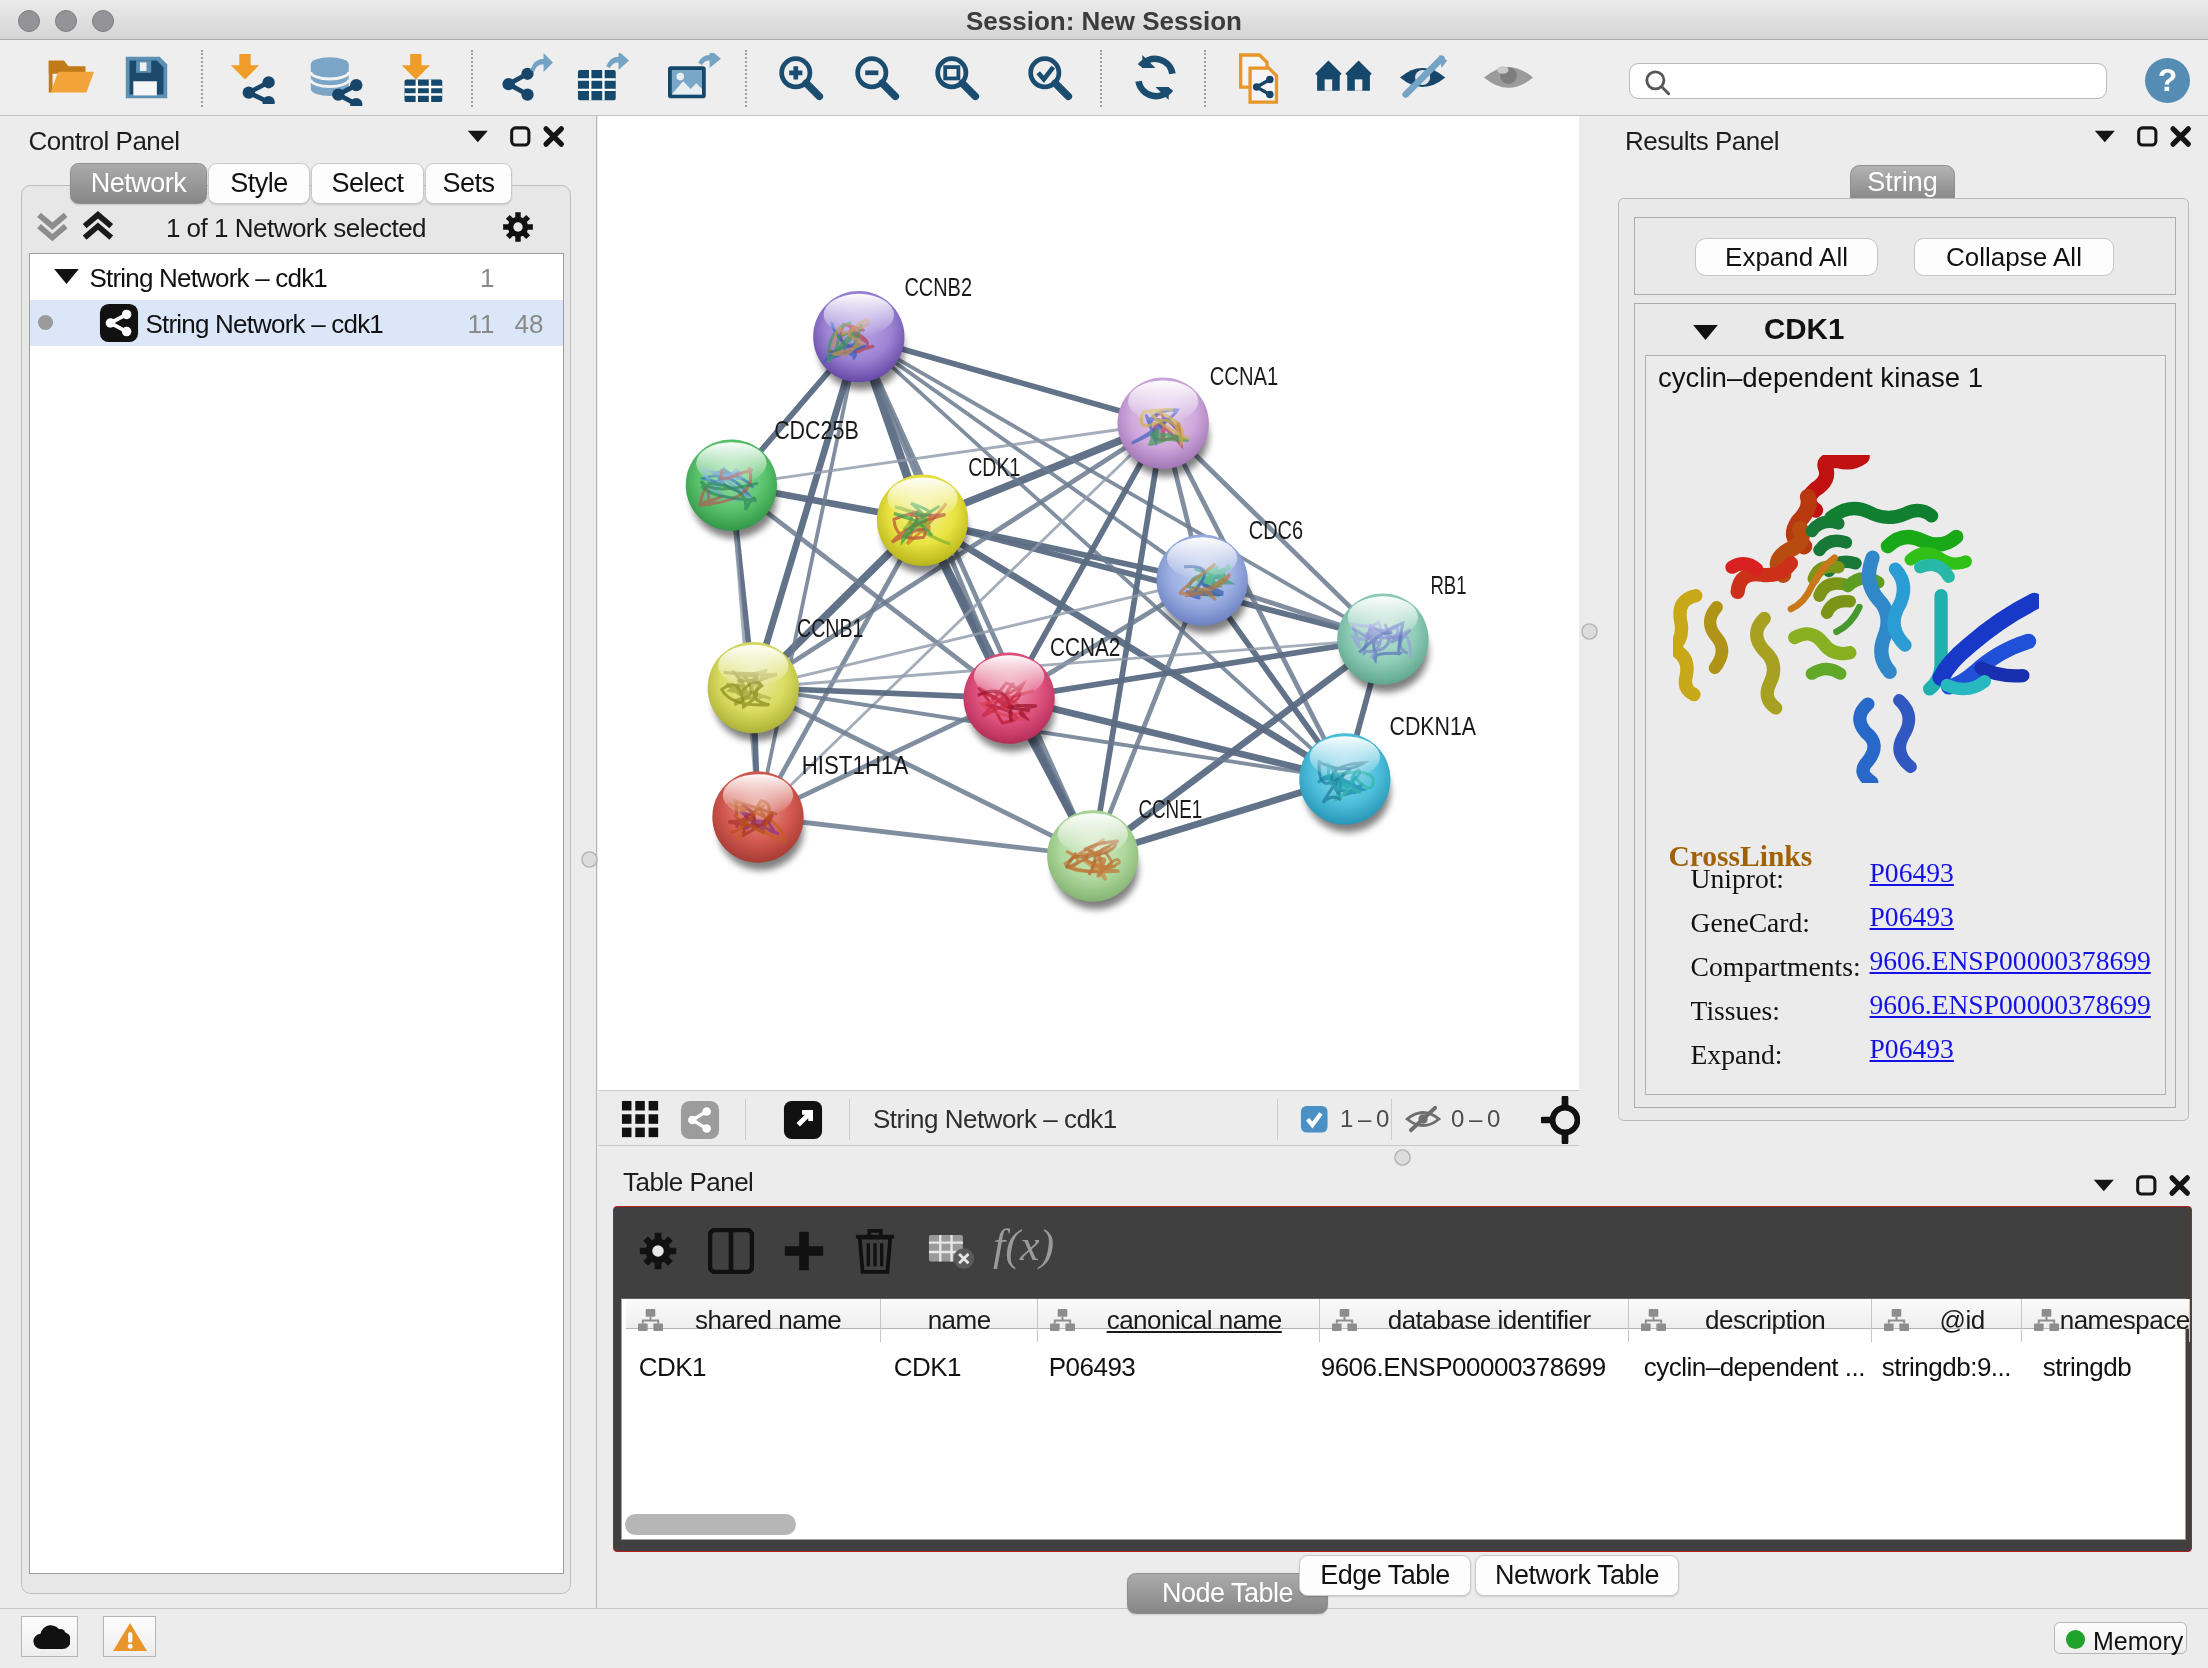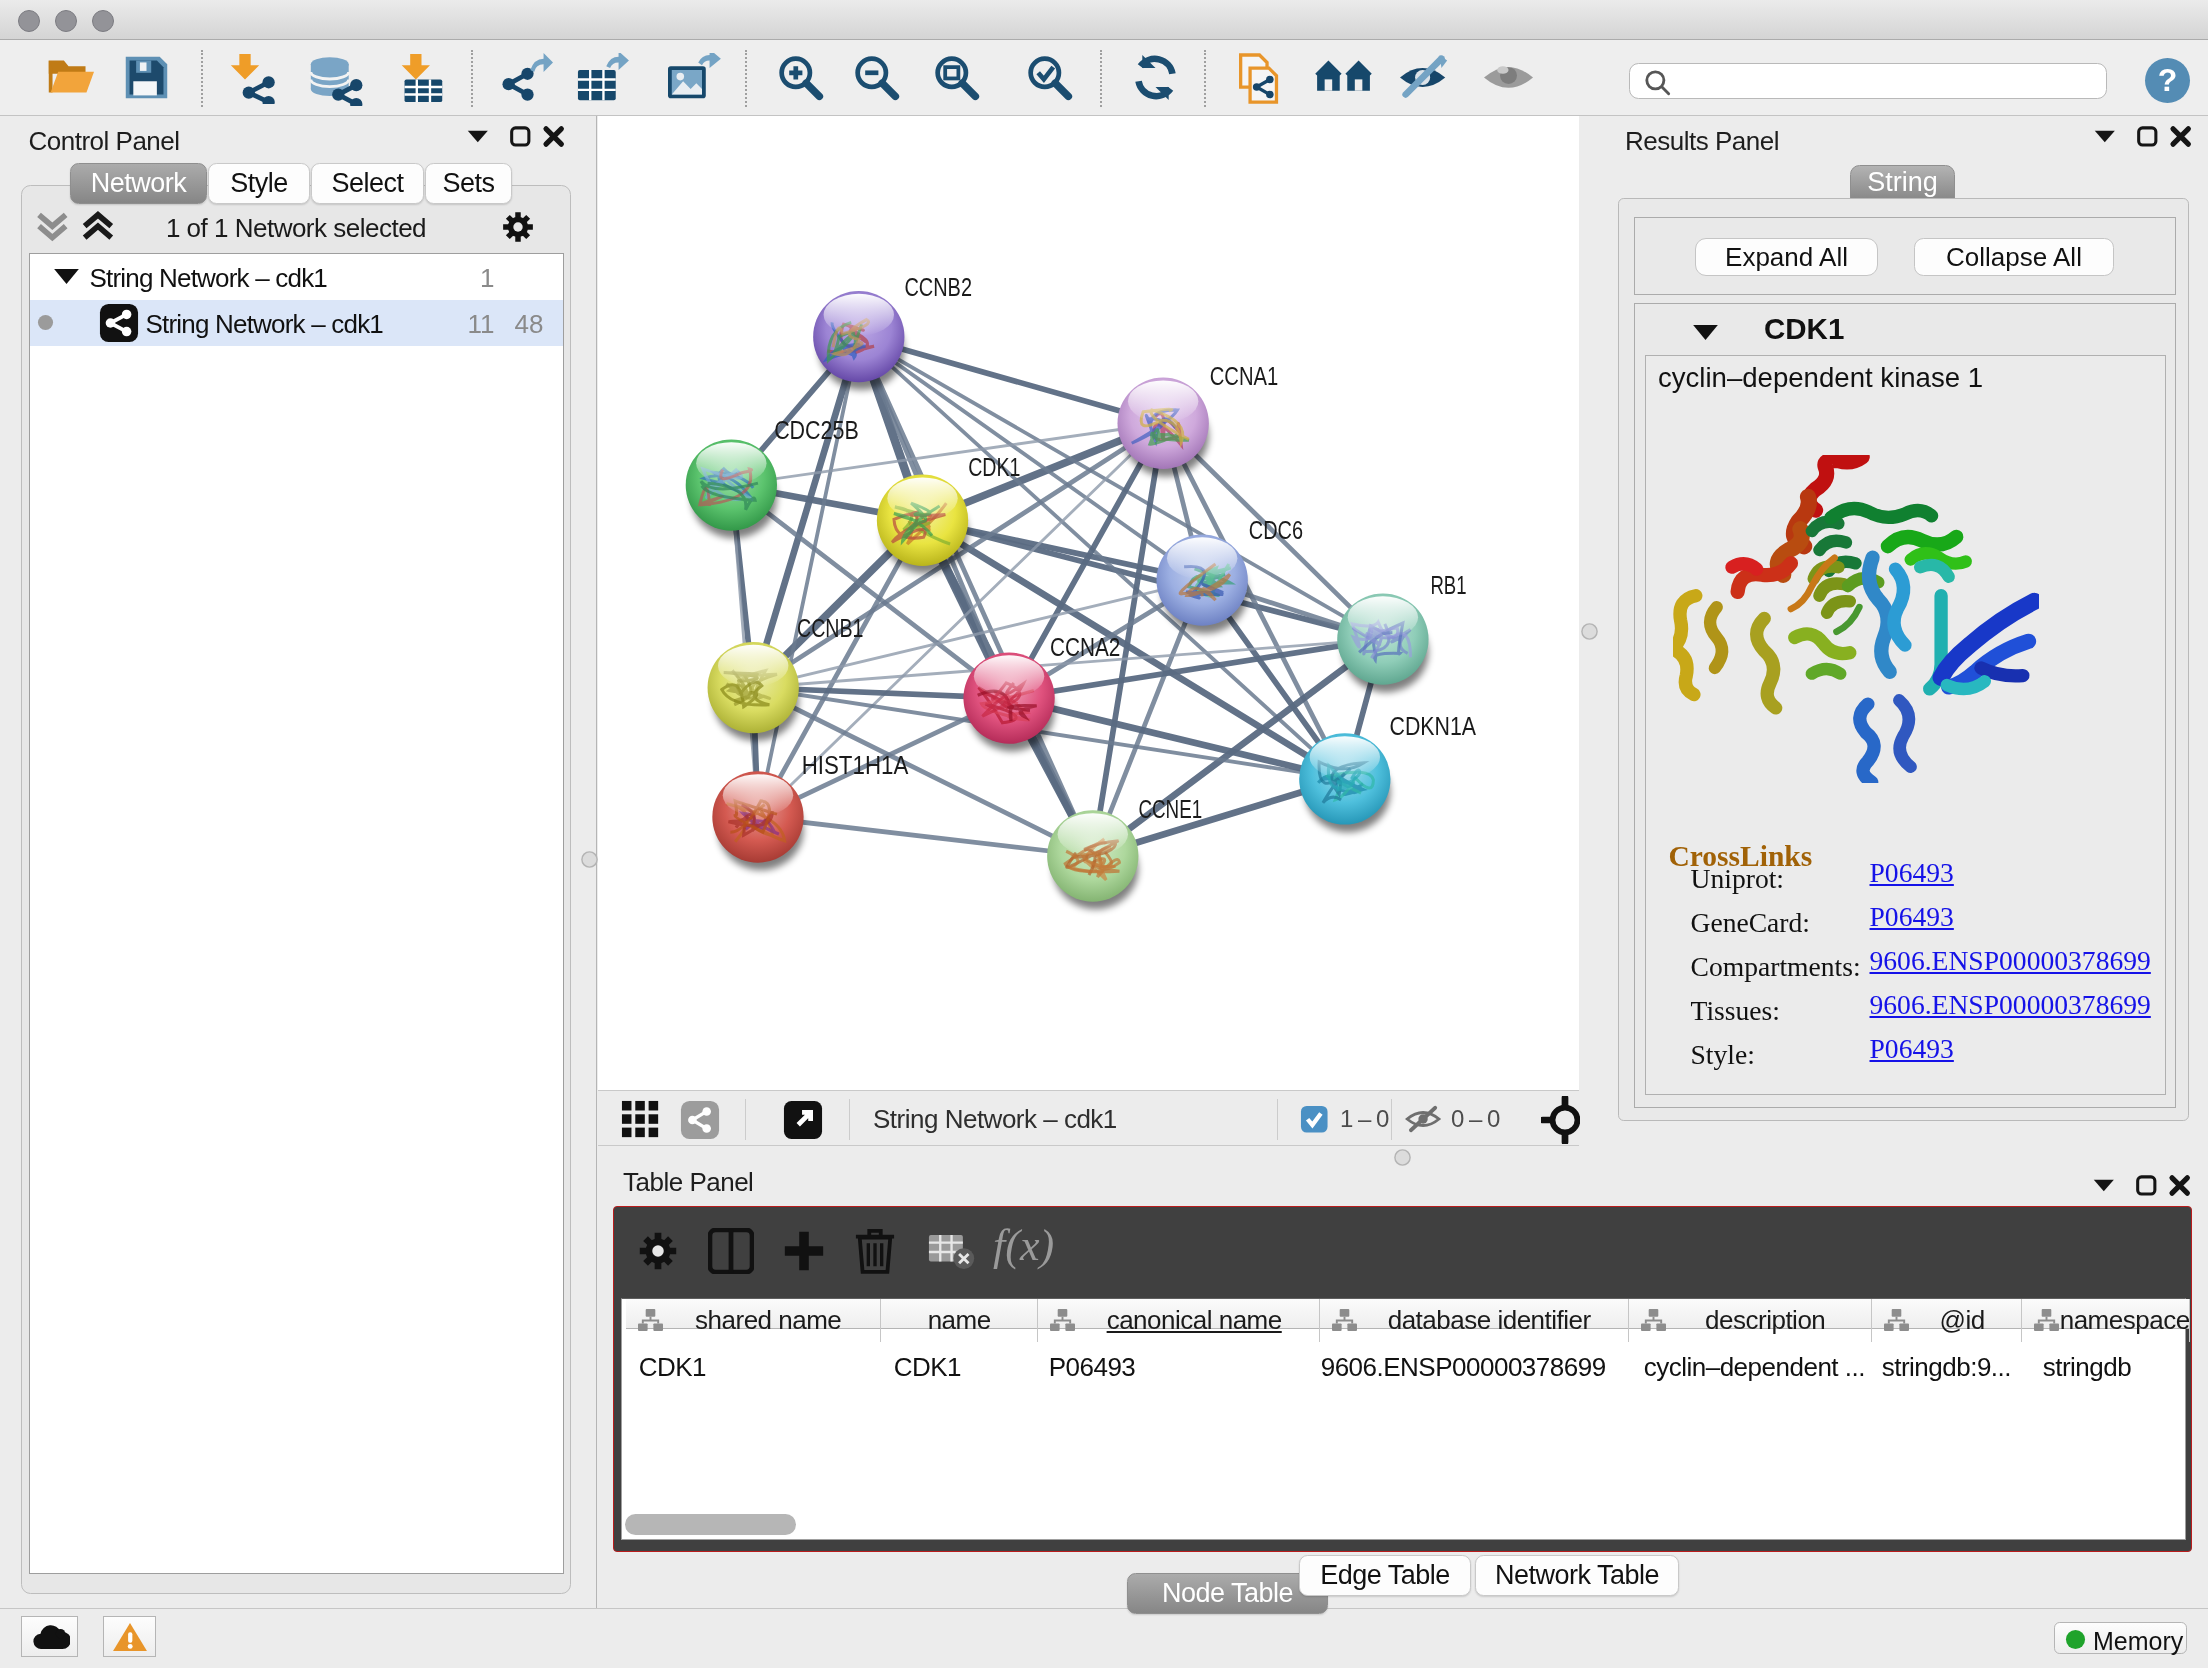--- a/index.html
+++ b/index.html
@@ -62,20 +62,21 @@
 a.lnk { color:#1512e8; text-decoration:underline; }
 </style>
 </head>
 <body>
 <div id="win">
 
   <div id="titlebar">
     <div class="tl" style="left:18px;"></div>
     <div class="tl" style="left:55px;"></div>
     <div class="tl" style="left:92px;"></div>
+    <div id="title">Session: New Session</div>
   </div>
 
   <div id="toolbar">
     <svg class="tbi" style="left:43px;" width="53" height="49" viewBox="0 0 56 52">
       <path d="M6 8 h16 l5 6 h18 v8 H6 z" fill="#c07b16"></path>
       <path d="M6 8 v34 l4 0 V16 z" fill="#c07b16"></path>
       <path d="M8 42 L16 20 h38 L46 42 z" fill="#f2a43b"></path>
     </svg>
     <svg class="tbi" style="left:122px;" width="49" height="49" viewBox="0 0 52 52">
       <path d="M4 4 h36 l8 8 v36 H4 z" fill="#5e90b4"></path>
@@ -584,21 +585,21 @@
               <path d="M170 108 q-14 10 -24 30 q-8 18 -22 24" stroke="#c87818" stroke-width="7"></path>
               <path d="M196 160 q-8 18 -24 26" stroke="#489830" stroke-width="7"></path>
             </g>
           </svg>
           <div class="serif" style="position:absolute;left:23px;top:484px;font-size:29.5px;font-weight:700;color:#a16207;font-family:'Liberation Serif',serif;">CrossLinks</div>
           <div style="position:absolute;left:45px;top:492px;font-size:27.6px;color:#111;font-family:'Liberation Serif',serif;line-height:43px;">
             <div style="height:44px;padding-top:8.6px;">Uniprot:</div>
             <div style="height:44px;padding-top:8.6px;">GeneCard:</div>
             <div style="height:44px;padding-top:8.6px;">Compartments:</div>
             <div style="height:44px;padding-top:8.6px;">Tissues:</div>
-            <div style="height:44px;padding-top:8.6px;">Style:</div>
+            <div style="height:44px;padding-top:8.6px;">Expand:</div>
           </div>
           <div style="position:absolute;left:224px;top:492px;font-size:27.6px;font-family:'Liberation Serif',serif;">
             <div style="height:44px;padding-top:8.6px;"><a class="lnk">P06493</a></div>
             <div style="height:44px;padding-top:8.6px;"><a class="lnk">P06493</a></div>
             <div style="height:44px;padding-top:8.6px;"><a class="lnk">9606.ENSP00000378699</a></div>
             <div style="height:44px;padding-top:8.6px;"><a class="lnk">9606.ENSP00000378699</a></div>
             <div style="height:44px;padding-top:8.6px;"><a class="lnk">P06493</a></div>
           </div>
         </div>
       </div>

